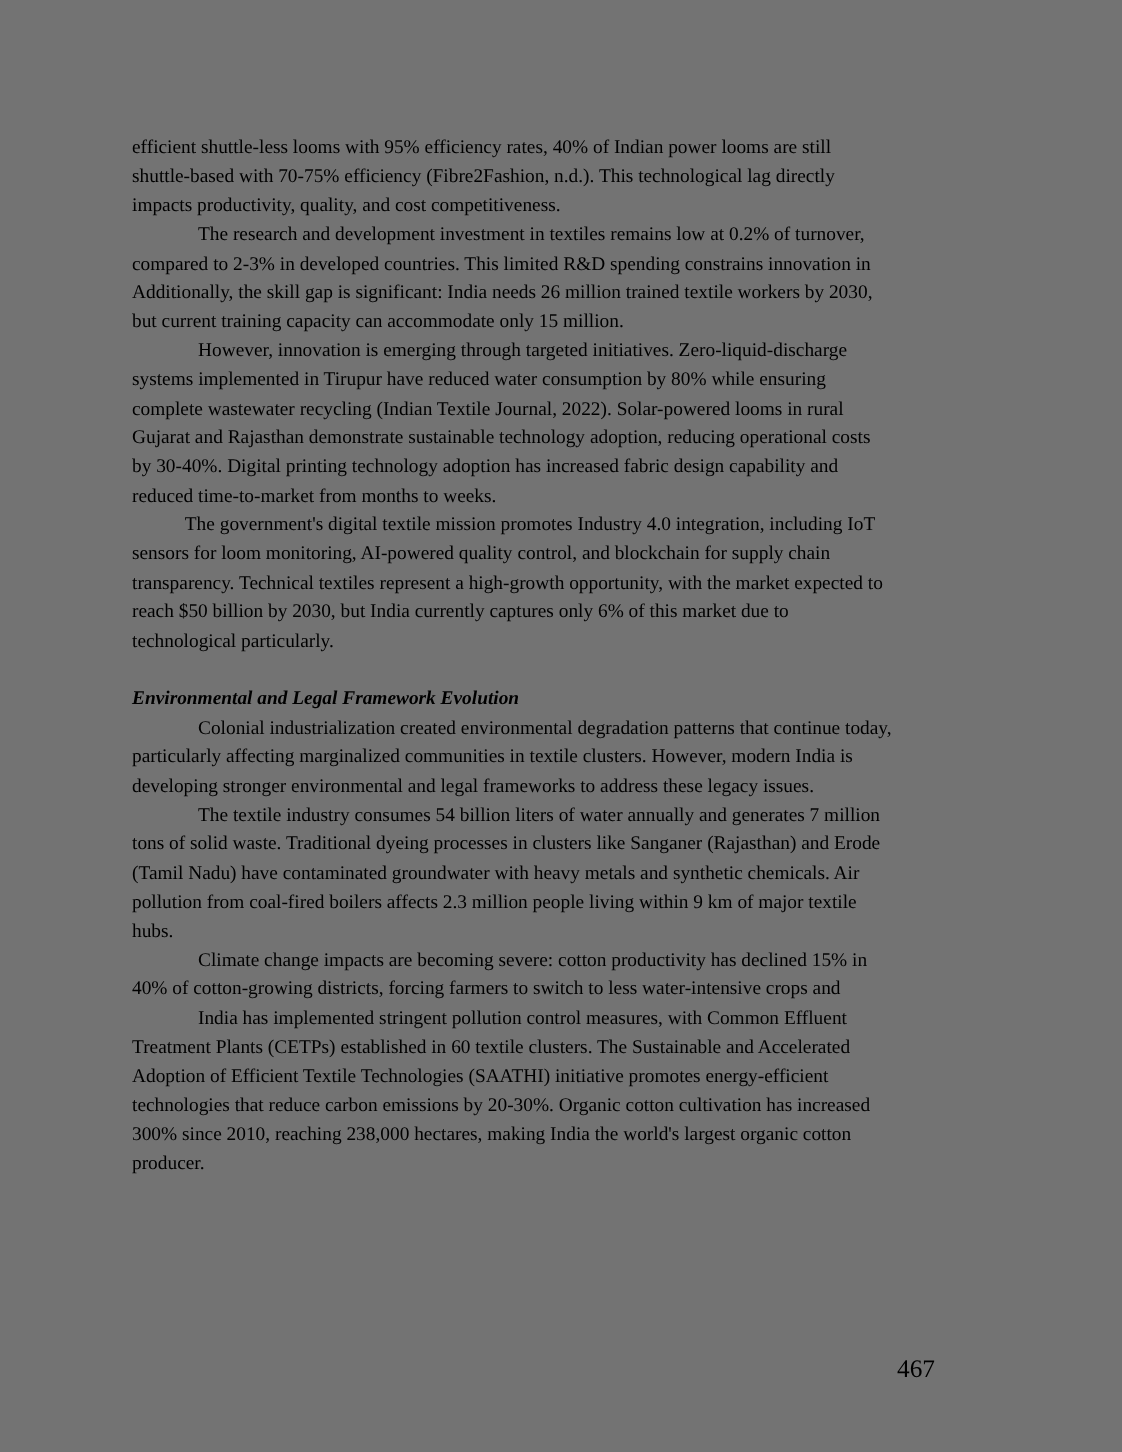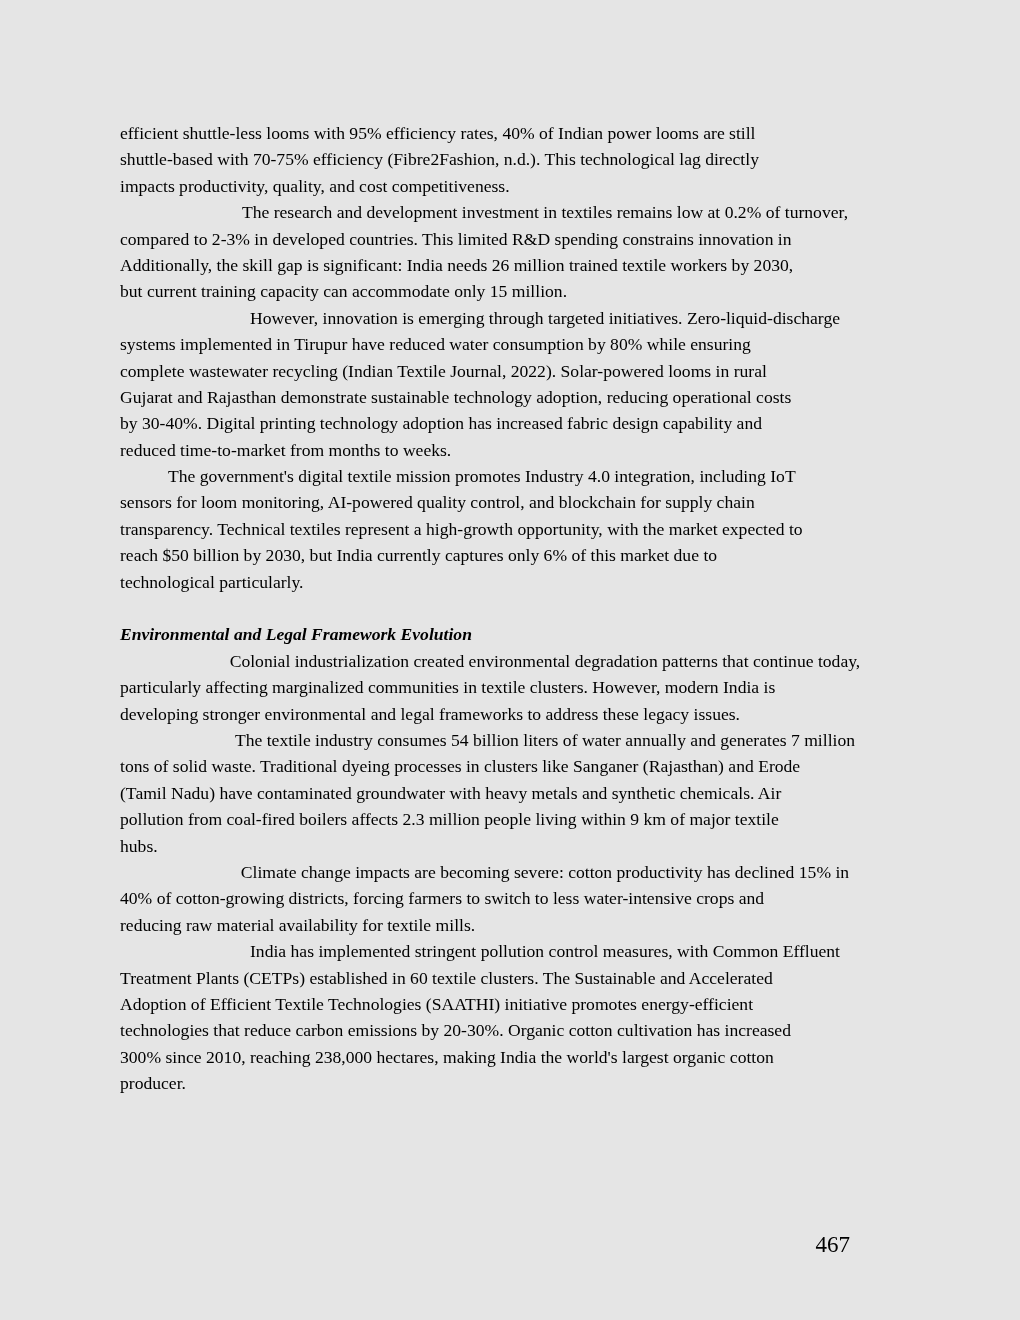--- a/index.html
+++ b/index.html
@@ -1,30 +1,30 @@
 <!DOCTYPE html>
 <html><head>
 <meta charset="utf-8">
 <style>
   html, body { margin: 0; padding: 0; background: #ffffff; }
   body { width: 1020px; height: 1320px; position: relative; overflow: hidden; }
   .page {
     position: absolute; left: 0; top: 0; width: 1020px; height: 1320px;
-    background: #e5e5e5; color: #000000;
+    background: #737373; color: #000000;
     font-family: "Liberation Serif", "DejaVu Serif", serif;
     font-size: 17.6px;
   }
   .body-text {
     position: absolute; left: 120px; top: 120px; width: 790px;
   }
   .line {
     display: block; height: 26.4px; line-height: 26.4px;
     white-space: nowrap;
   }
-  .line.indent { padding-left: 60px; text-align: center; }
+  .line.indent { padding-left: 60px; }
   .line.indent-small { padding-left: 48px; }
   .blank { display: block; height: 26.4px; }
   .heading {
     font-weight: bold; font-style: italic;
   }
   .page-number {
     position: absolute; left: 810px; top: 1234px; width: 40px;
     text-align: right; font-size: 23px; line-height: 22px;
   }
 </style>
@@ -79,21 +79,20 @@
         <span class="line indent">The textile industry consumes 54 billion liters of water annually and generates 7 million</span>
         <span class="line">tons of solid waste. Traditional dyeing processes in clusters like Sanganer (Rajasthan) and Erode</span>
         <span class="line">(Tamil Nadu) have contaminated groundwater with heavy metals and synthetic chemicals. Air</span>
         <span class="line">pollution from coal-fired boilers affects 2.3 million people living within 9 km of major textile</span>
         <span class="line">hubs.</span>
       </div>
 
       <div>
         <span class="line indent">Climate change impacts are becoming severe: cotton productivity has declined 15% in</span>
         <span class="line">40% of cotton-growing districts, forcing farmers to switch to less water-intensive crops and</span>
-        <span class="line">reducing raw material availability for textile mills.</span>
       </div>
 
       <div>
         <span class="line indent">India has implemented stringent pollution control measures, with Common Effluent</span>
         <span class="line">Treatment Plants (CETPs) established in 60 textile clusters. The Sustainable and Accelerated</span>
         <span class="line">Adoption of Efficient Textile Technologies (SAATHI) initiative promotes energy-efficient</span>
         <span class="line">technologies that reduce carbon emissions by 20-30%. Organic cotton cultivation has increased</span>
         <span class="line">300% since 2010, reaching 238,000 hectares, making India the world's largest organic cotton</span>
         <span class="line">producer.</span>
       </div>

